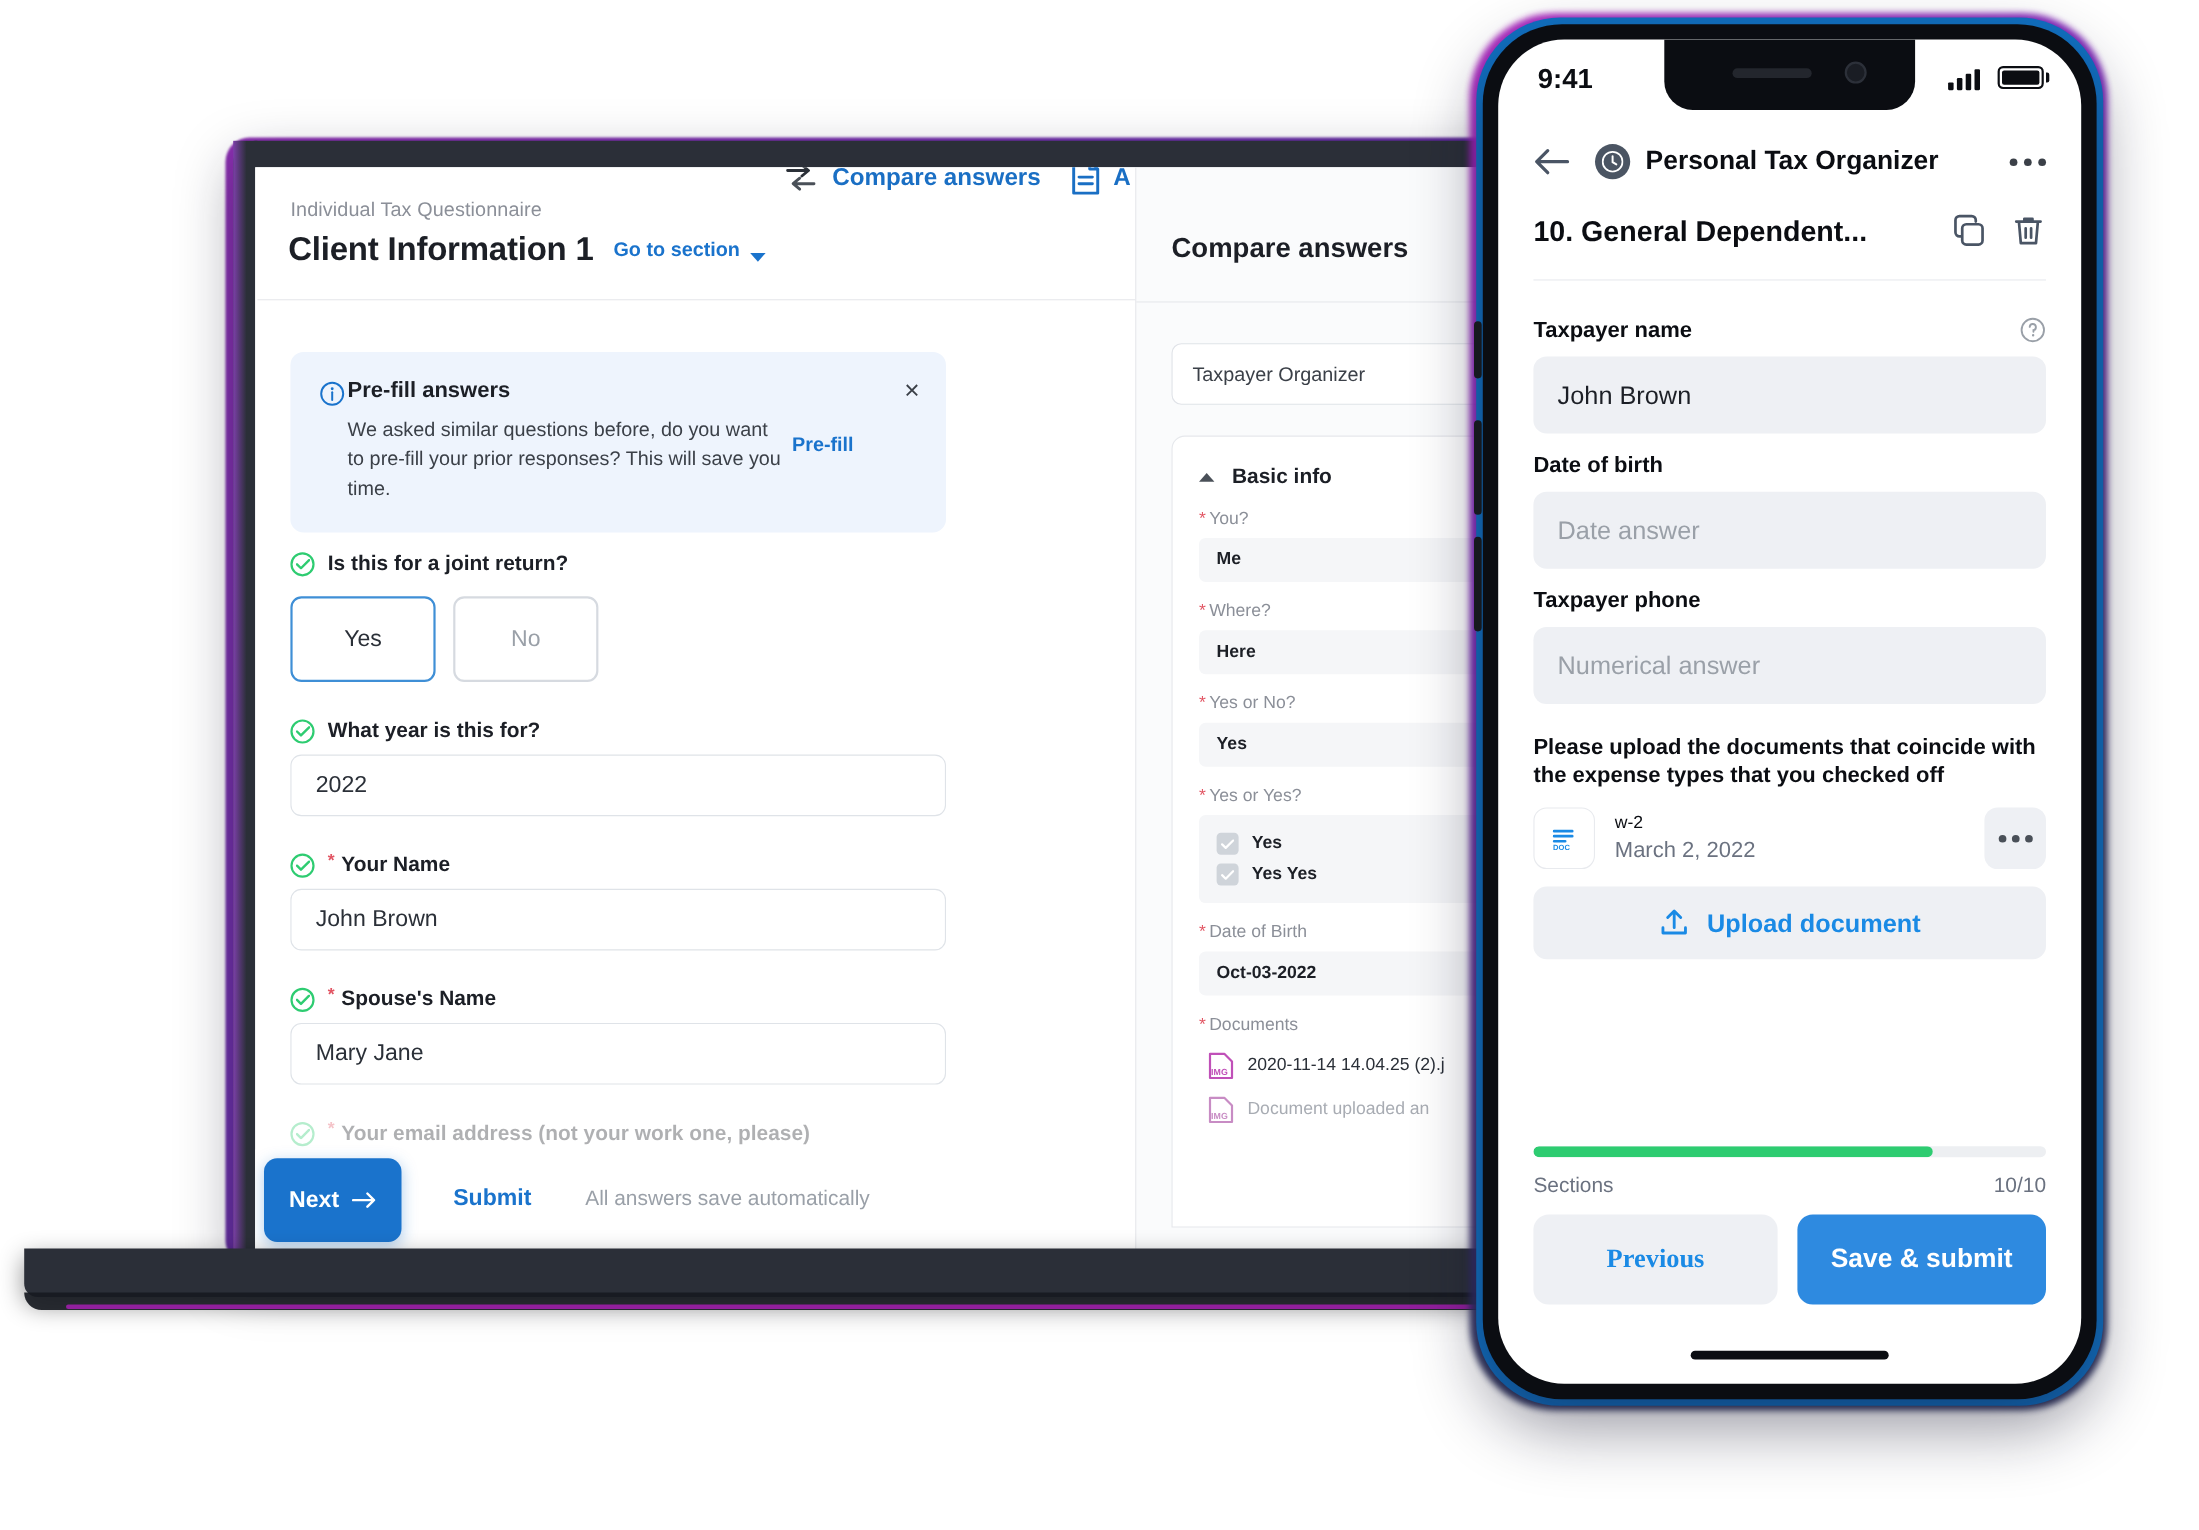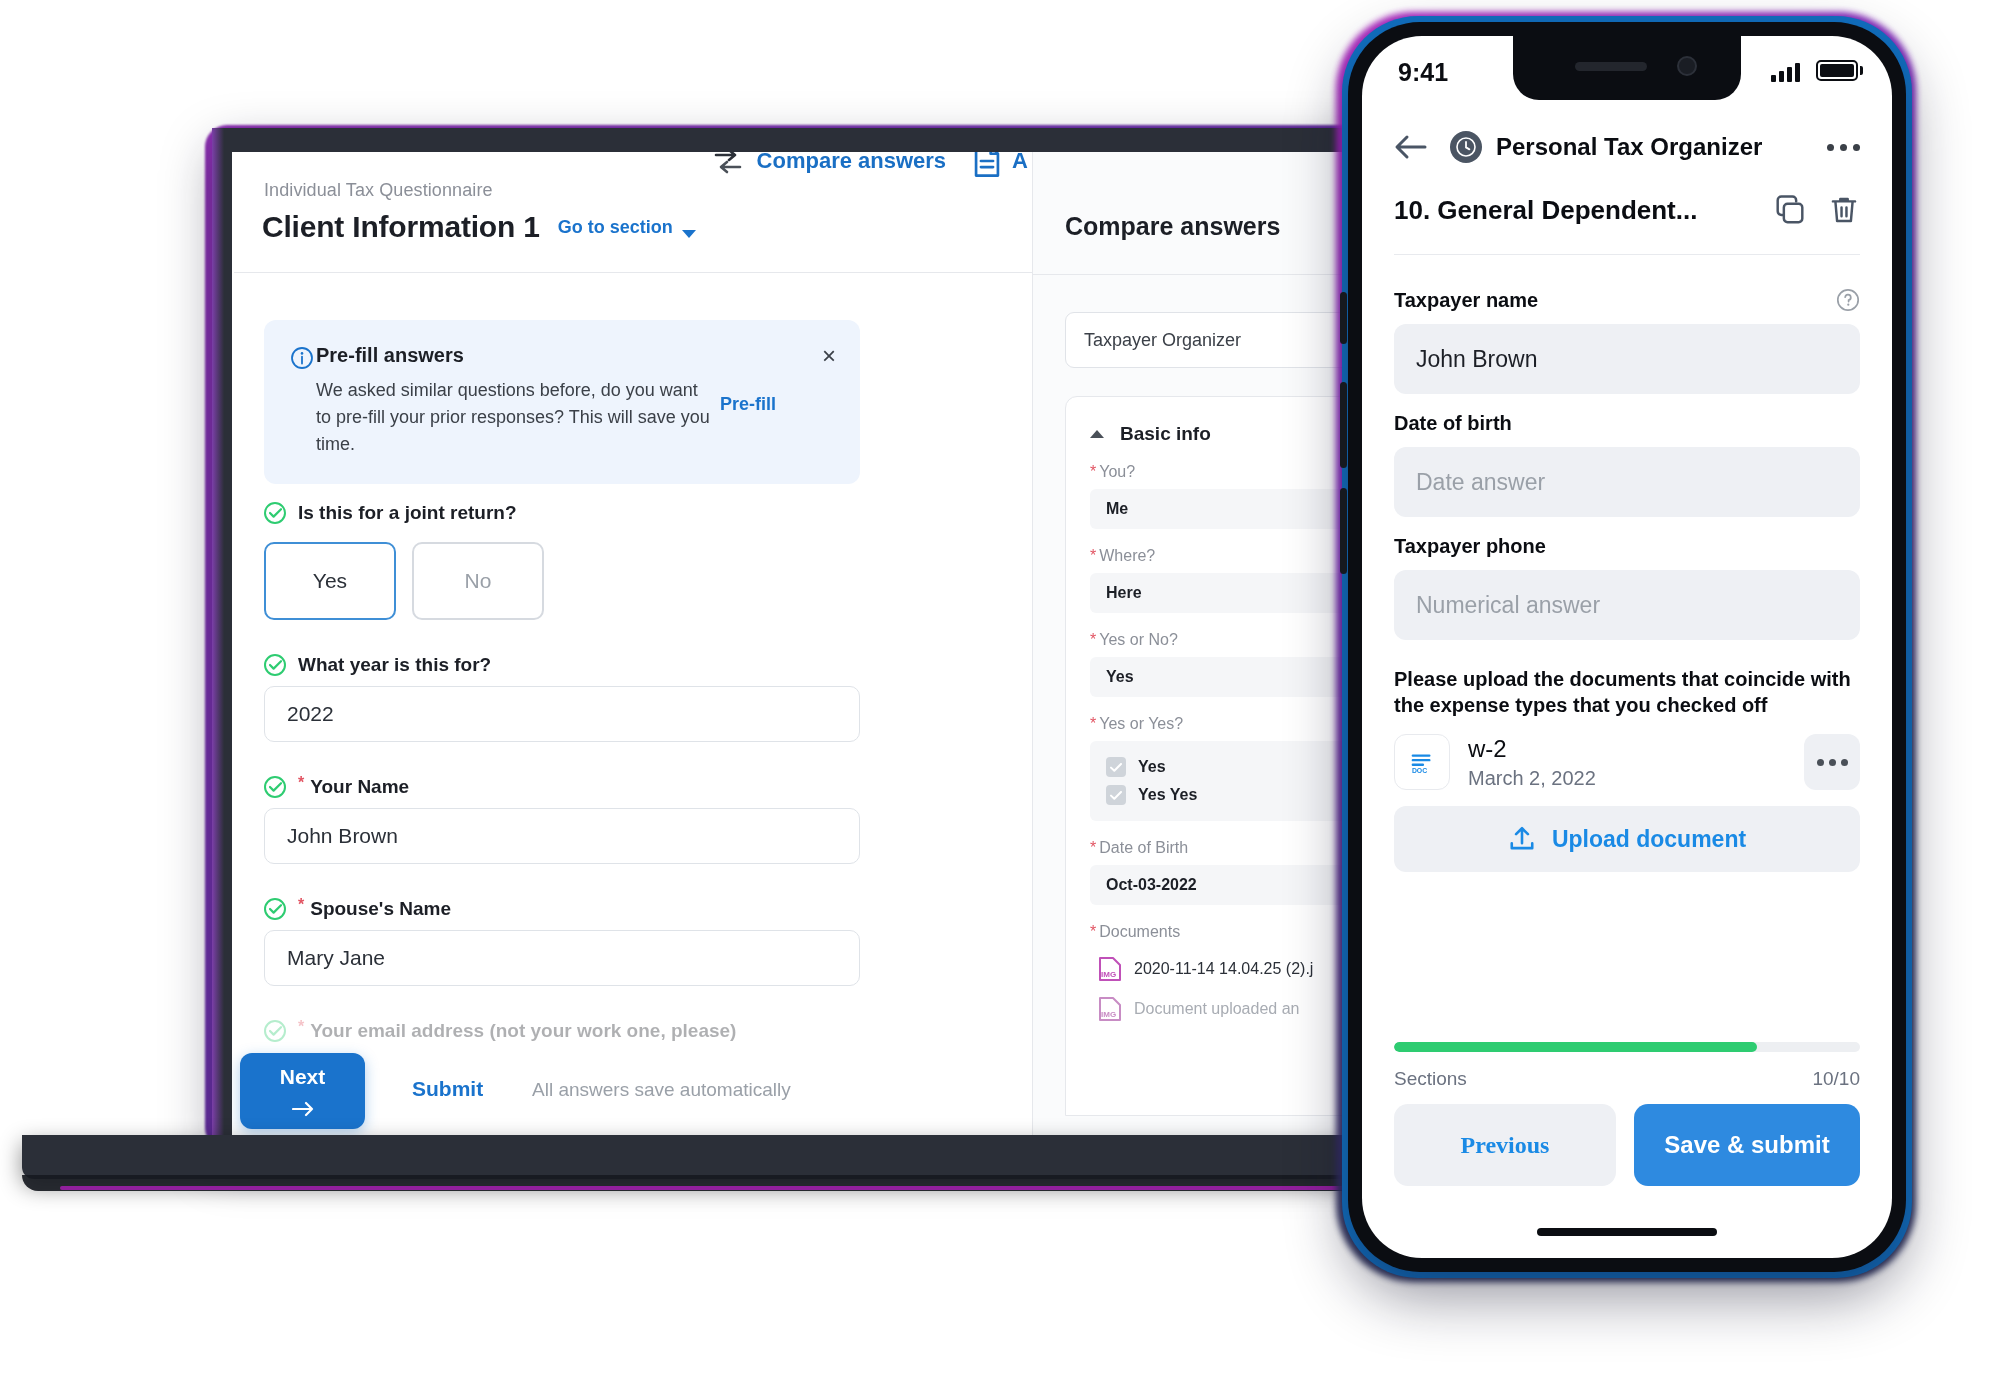--- a/index.html
+++ b/index.html
@@ -104,21 +104,20 @@
   .q-block { margin-top:34px; }
   .q-faded { opacity:.35; }
 
   
   .lp-footer { position:absolute; left:0; bottom:0; width:1190px; height:92px; background:#fff; }
   .btn-next {
     position:absolute; left:8px; top:8px; width:125px; height:76px; border-radius:12px;
     background:#1a73cc; color:#fff; font-size:21px; font-weight:600;
     display:flex;align-items:center;justify-content:center;gap:12px;cursor:pointer;
     box-shadow:0 4px 14px rgba(26,115,204,.35);
-    flex-direction:column;
   }
   .lp-submit { position:absolute; left:180px; top:32px; font-size:21px; font-weight:700; color:#1a73cc; cursor:pointer;text-align:right; }
   .lp-autosave { position:absolute; left:300px; top:34px; font-size:19px; color:#9aa0a8; }
 
   
   .lp-right {
     position:absolute; left:800px; top:0; width:390px; height:985px;
     background:#fafbfc; border-left:1px solid #e6e8ec;
   }
   .ca-title { position:absolute; left:32px; top:60px; font-size:25px; font-weight:700; color:#1c1f26; }
@@ -205,21 +204,21 @@
     display:flex; align-items:center; padding:0 22px; font-size:23px; color:#1c1f26;
   }
   .ph-input.ph-ph { color:#9aa0a8; }
 
   .ph-uploadq { margin-top:26px; font-size:20px; font-weight:700; color:#0b0d12; line-height:1.3; }
   .ph-filerow { margin-top:16px; display:flex; align-items:center; gap:18px; }
   .ph-fileicon {
     width:56px;height:56px;border-radius:12px;background:#fff;border:1.5px solid #e8eaee;
     display:flex;align-items:center;justify-content:center;flex-direction:column;flex:0 0 auto;
   }
-  .ph-fname { font-size:24px; color:#0b0d12; }
+  .ph-fname { font-size:16px; color:#0b0d12; }
   .ph-fdate { font-size:20px; color:#6b7280; margin-top:4px; }
   .ph-fmore {
     margin-left:auto; width:56px;height:56px;border-radius:12px;background:#eef0f4;
     display:flex;align-items:center;justify-content:center;gap:5px;cursor:pointer;
   }
   .ph-fmore i { width:7px;height:7px;border-radius:50%;background:#4a5058;display:block; }
   .ph-upload {
     margin-top:16px; height:66px; background:#eef0f4; border-radius:12px;
     display:flex; align-items:center; justify-content:center; gap:16px;
     font-size:23px; font-weight:700; color:#1a8ae5; cursor:pointer;

